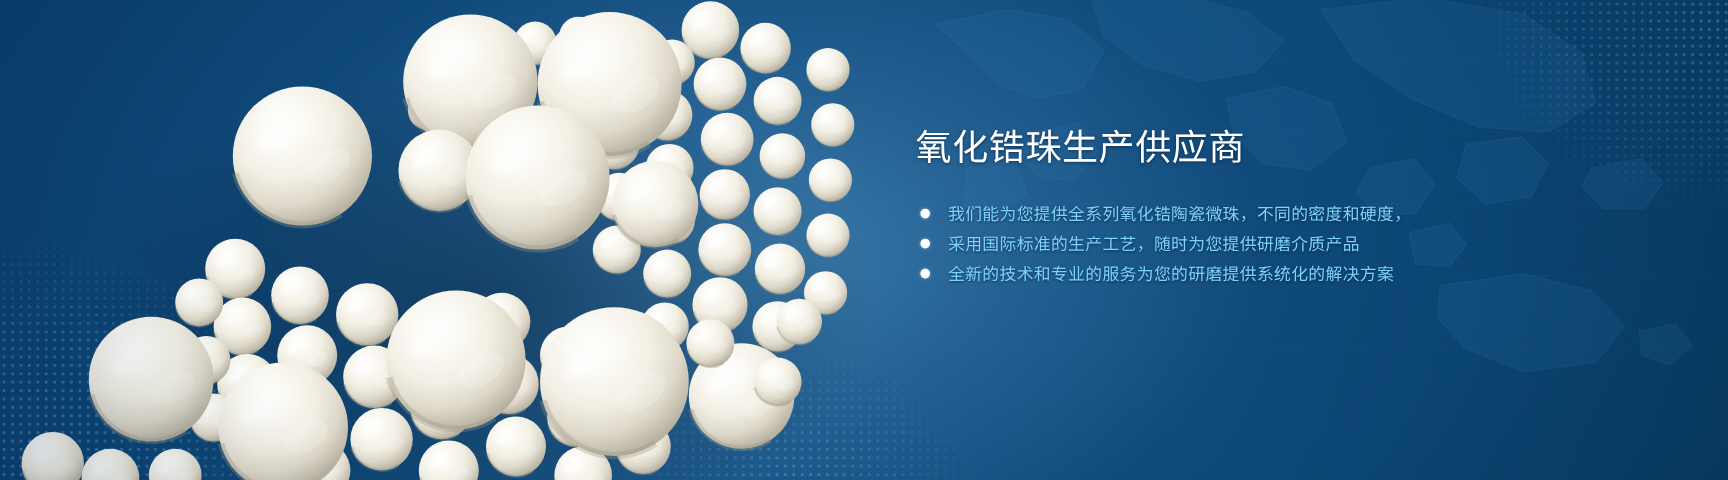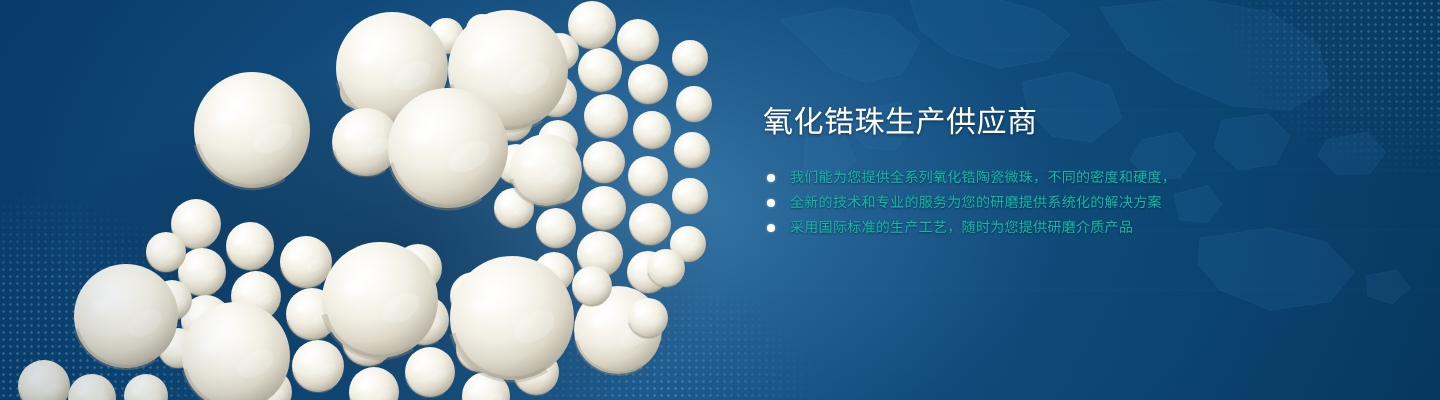--- a/index.html
+++ b/index.html
@@ -6,21 +6,21 @@
   html, body {
     margin: 0;
     padding: 0;
     background: #0a4571;
   }
   #banner {
     position: relative;
     width: 1440px;
     height: 400px;
     overflow: hidden;
-    font-family: Liberation Mono, monospace;
+    font-family: Liberation Sans, sans-serif;
     background: #0a4571;
   }
 
   
   .bg-base {
     position: absolute;
     inset: 0;
     background:
       radial-gradient(ellipse 820px 520px at 44% 52%,
         rgba(62,126,175,0.95) 0%,
@@ -97,21 +97,21 @@
     list-style: none;
     margin: 22px 0 0 0;
     padding: 0;
   }
   .bullet {
     position: relative;
     padding-left: 27px;
     margin-bottom: 1px;
     font-size: 14px;
     line-height: 24px;
-    color: #14b8a6;
+    color: #7dd3fc;
     text-shadow: 0 1px 2px rgba(0,18,36,0.6);
     letter-spacing: 0.3px;
   }
   .bullet .dot {
     position: absolute;
     left: 4px;
     top: 8px;
     width: 8px;
     height: 8px;
     border-radius: 50%;
@@ -300,23 +300,23 @@
 
     <ul class="bullets">
 
       <li class="bullet">
         <span class="dot"></span>
         <span class="ln">我们能为您提供全系列氧化锆陶瓷微珠，不同的密度和硬度，</span>
       </li>
 
       <li class="bullet">
         <span class="dot"></span>
-        <span class="ln">全新的技术和专业的服务为您的研磨提供系统化的解决方案</span>
+        <span class="ln">采用国际标准的生产工艺，随时为您提供研磨介质产品</span>
       </li>
 
       <li class="bullet">
         <span class="dot"></span>
-        <span class="ln">采用国际标准的生产工艺，随时为您提供研磨介质产品</span>
+        <span class="ln">全新的技术和专业的服务为您的研磨提供系统化的解决方案</span>
       </li>
 
     </ul>
   </div>
 </div>
 
 </body></html>

